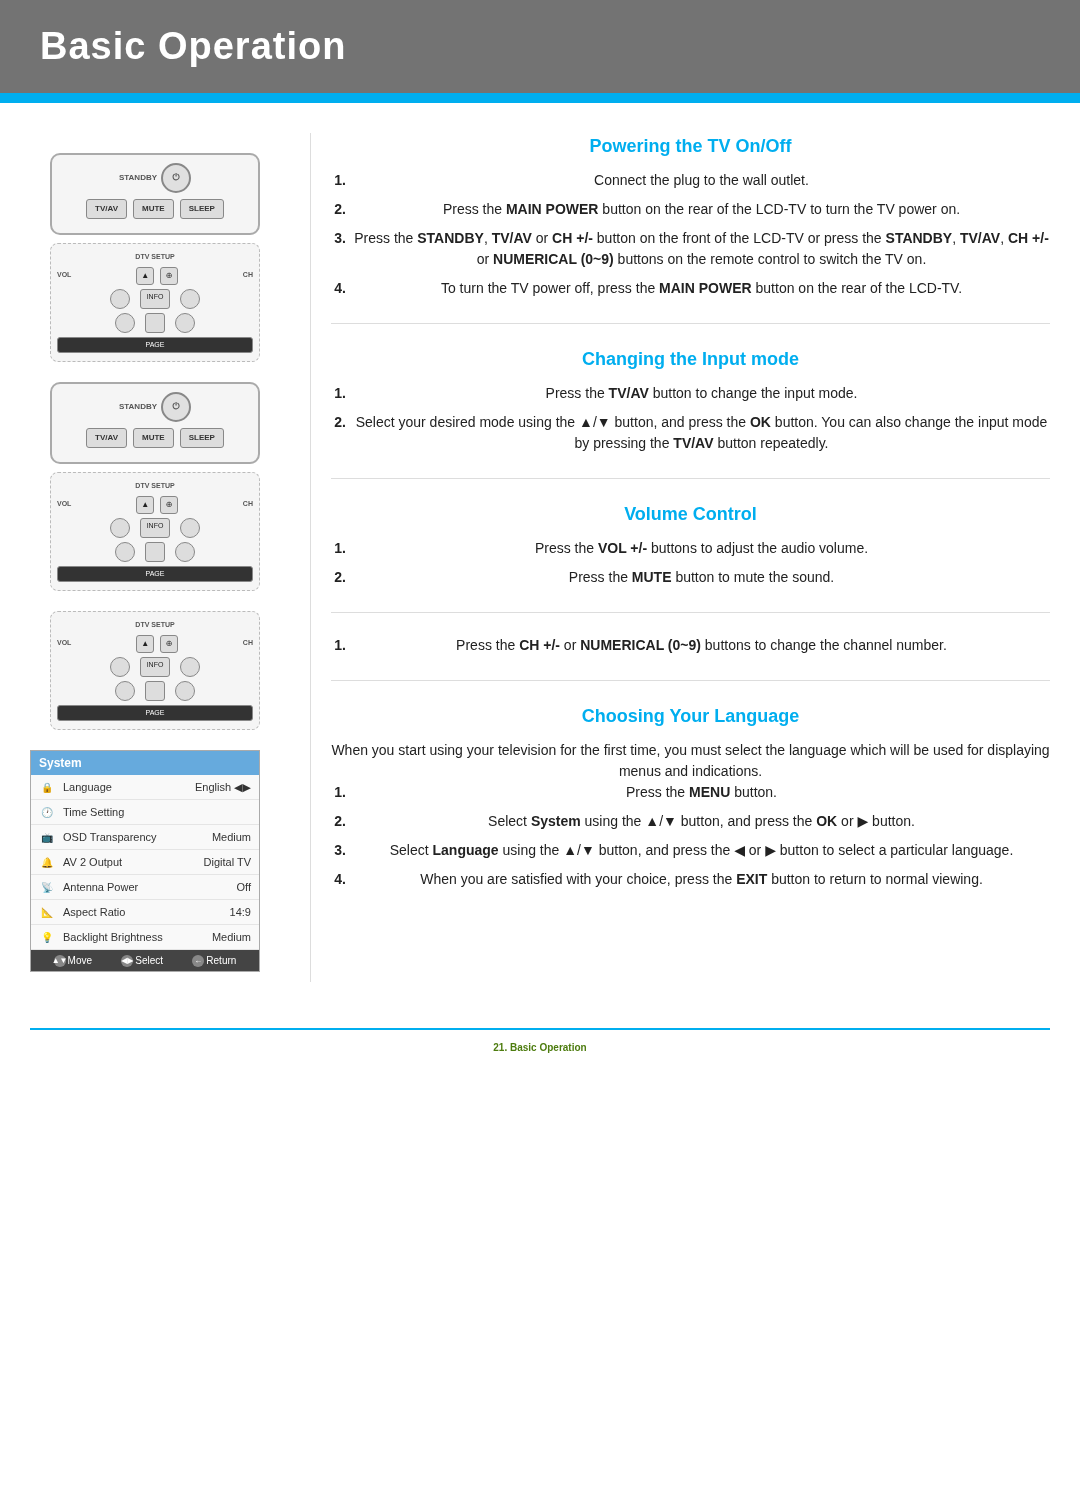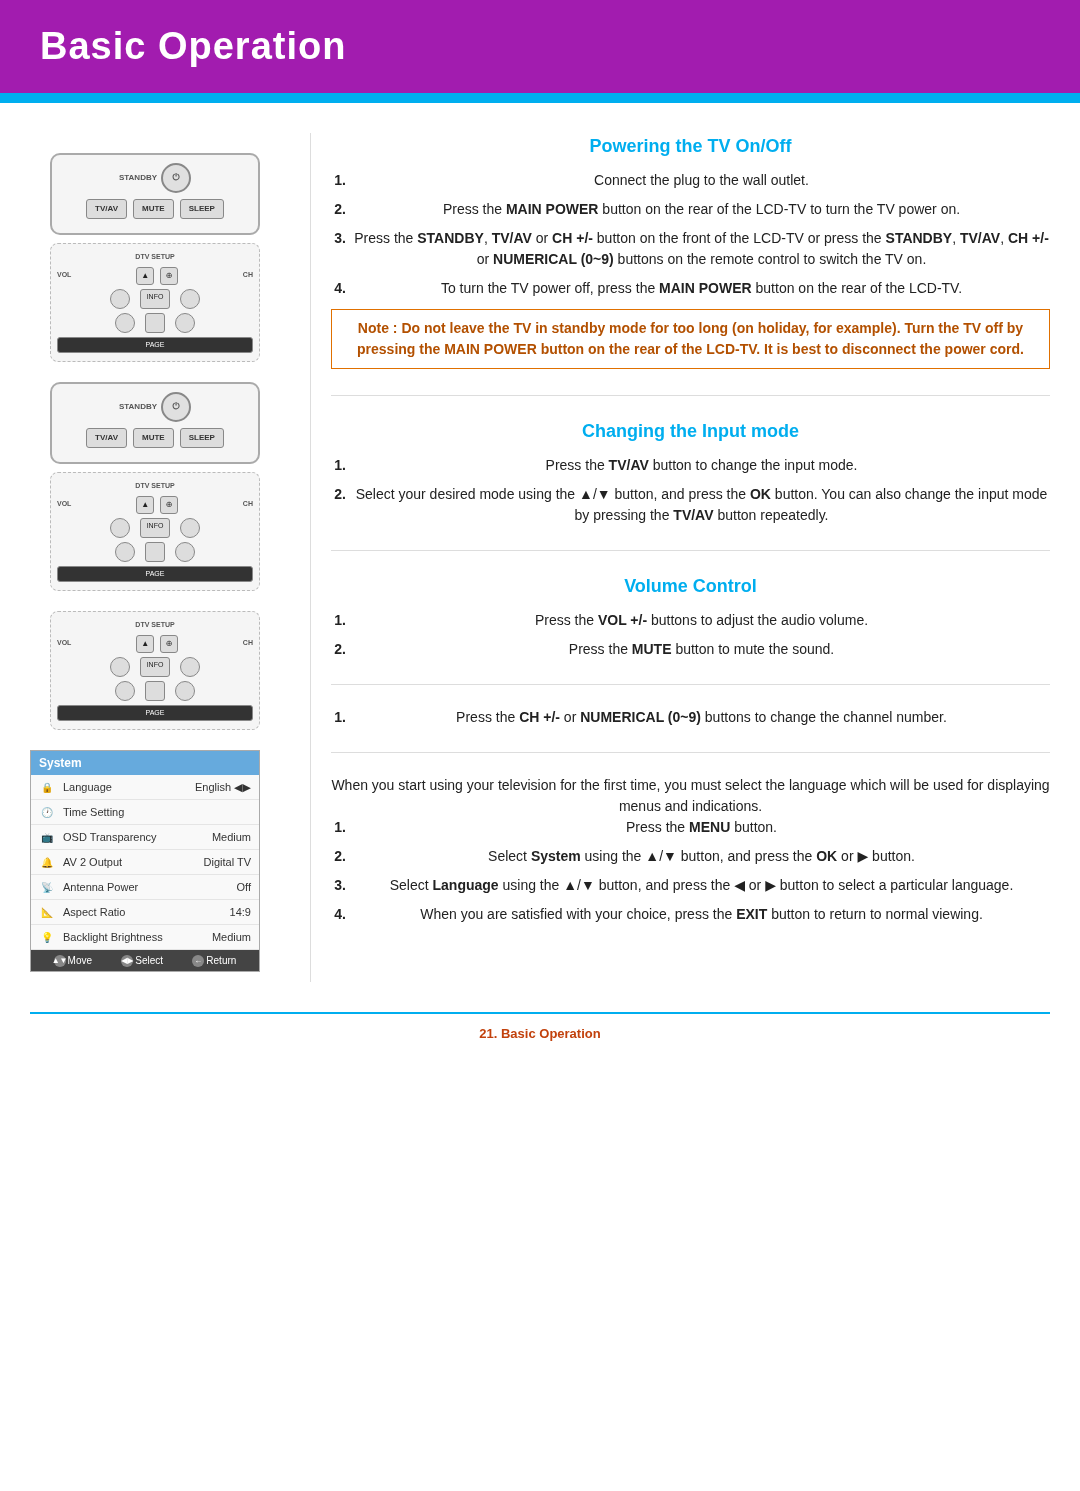--- a/index.html
+++ b/index.html
@@ -8,21 +8,21 @@
       background: #fff;
       width: 1080px;
       min-height: 1491px;
       color: #222;
       font-size: 14px;
       line-height: 1.5;
     }
 
     
     .header-bar {
-      background: #a21caf;
+      background: #737373;
       padding: 18px 40px 18px 40px;
       margin-bottom: 0;
     }
     .header-bar h1 {
       color: #fff;
       font-size: 38px;
       font-weight: 900;
       letter-spacing: 1px;
     }
     .header-accent {
@@ -302,25 +302,25 @@
       font-size: 8px;
       display: flex;
       align-items: center;
       justify-content: center;
     }
 
     
     .page-footer {
       text-align: center;
       padding: 10px 0 20px 0;
-      color: #c2410c;
-      font-weight: bold;
-      font-size: 13px;
+      color: #4d7c0f;
+      font-weight: bold;
+      font-size: 10px;
       border-top: 2px solid #00aeef;
-      margin: 0 30px;
+      margin: 16px 30px;
     }
 
     b { font-weight: bold; }
   </style>
 </head>
 <body>
 
 <div class="header-bar">
   <h1>Basic Operation</h1>
 </div>
@@ -499,23 +499,20 @@
           <span class="step-num">3.</span>
           <span class="step-text">Press the <b>STANDBY</b>, <b>TV/AV</b> or <b>CH +/-</b> button on the front of the LCD-TV or press the <b>STANDBY</b>, <b>TV/AV</b>, <b>CH +/-</b> or <b>NUMERICAL (0~9)</b> buttons on the remote control to switch the TV on.</span>
         </li>
       </ol>
       <ol class="step-list">
         <li>
           <span class="step-num">4.</span>
           <span class="step-text">To turn the TV power off, press the <b>MAIN POWER</b> button on the rear of the LCD-TV.</span>
         </li>
       </ol>
-      <div class="note-box-orange">
-        <b>Note : Do not leave the TV in standby mode for too long (on holiday, for example). Turn the TV off by pressing the <b>MAIN POWER</b> button on the rear of the LCD-TV. It is best to disconnect the power cord.</b>
-      </div>
     </div>
 
     <div class="section">
       <div class="section-title">Changing the Input mode</div>
       <ol class="step-list">
         <li>
           <span class="step-num">1.</span>
           <span class="step-text">Press the <b>TV/AV</b> button to change the input mode.</span>
         </li>
         <li>
@@ -542,20 +539,21 @@
     <div class="section">
       <ol class="step-list">
         <li>
           <span class="step-num">1.</span>
           <span class="step-text">Press the <b>CH +/-</b> or <b>NUMERICAL (0~9)</b> buttons to change the channel number.</span>
         </li>
       </ol>
     </div>
 
     <div class="section">
+      <div class="section-title">Choosing Your Language</div>
       <p style="">When you start using your television for the first time,  you must select the language which will be used for displaying menus and indications.</p>
       <ol class="step-list">
         <li>
           <span class="step-num">1.</span>
           <span class="step-text">Press the <b>MENU</b> button.</span>
         </li>
         <li>
           <span class="step-num">2.</span>
           <span class="step-text">Select <b>System</b> using the ▲/▼ button, and press the <b>OK</b> or ▶ button.</span>
         </li>

